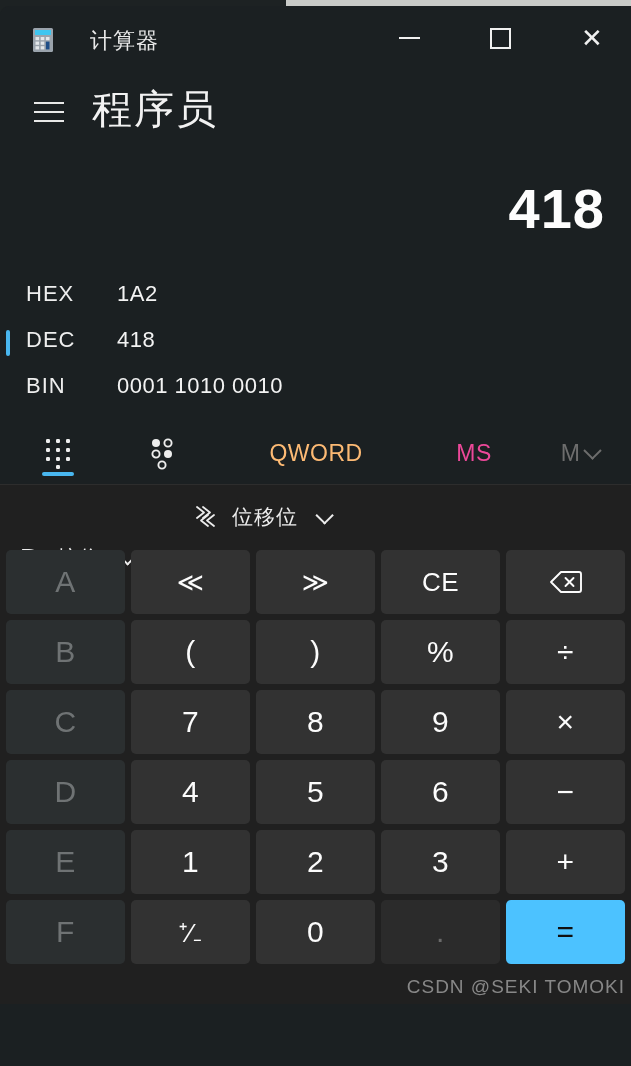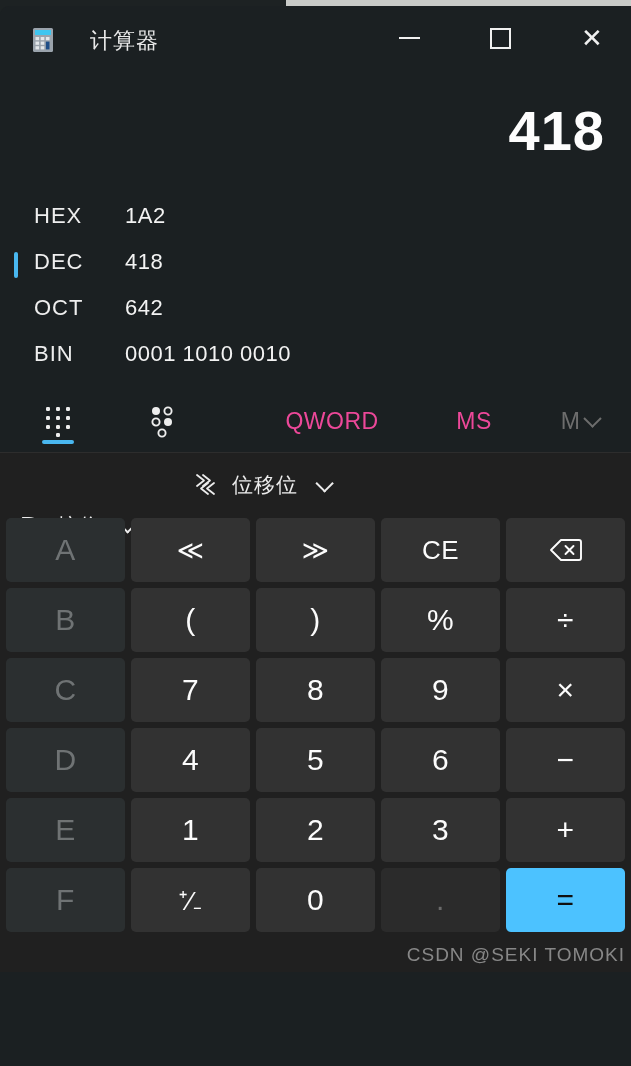--- a/index.html
+++ b/index.html
@@ -37,35 +37,35 @@
   #hamburger-btn i:nth-child(1){top:8px;}
   #hamburger-btn i:nth-child(2){top:17px;}
   #hamburger-btn i:nth-child(3){top:26px;}
   #mode-title{position:absolute;left:92px;top:12px;font-size:40px;color:#f2f2f2;letter-spacing:2px;}
 
   
   #display-area{position:relative;height:126px;}
   #result-value{position:absolute;right:26px;top:28px;font-size:56px;font-weight:600;color:#fdfdfd;letter-spacing:1px;}
 
   
-  #radix-list{position:relative;padding:0 0 10px 8px;}
+  #radix-list{position:relative;padding:0 0 10px 0;}
   .radix-row{position:relative;height:46px;}
   .radix-indicator{position:absolute;left:6px;top:10px;width:4px;height:26px;border-radius:2px;background:transparent;}
   .radix-row.active .radix-indicator{background:#49b7f0;}
   .radix-label{position:absolute;left:26px;top:7px;font-size:22px;color:#eeeeee;letter-spacing:1px;}
   .radix-value{position:absolute;left:117px;top:7px;font-size:22px;color:#f3f3f3;letter-spacing:0.5px;}
 
   
   #tab-strip{position:relative;height:62px;}
   .tab-item{position:absolute;top:0;height:62px;display:flex;align-items:center;justify-content:center;}
   .tab-underline{position:absolute;bottom:8px;left:50%;transform:translateX(-50%);
                  width:32px;height:4px;border-radius:2px;background:#49b7f0;}
   #tab-keypad{left:20px;width:76px;}
   #tab-bittoggle{left:124px;width:76px;}
-  #tab-qword{left:248px;width:168px;font-size:23px;color:#ec4899;letter-spacing:0.5px;}
+  #tab-qword{left:232px;width:168px;font-size:23px;color:#fdba74;letter-spacing:0.5px;}
   #tab-ms{left:424px;width:100px;font-size:23px;color:#ec4899;letter-spacing:0.5px;}
   #tab-m{left:534px;width:92px;font-size:23px;color:#6d6d6d;letter-spacing:0.5px;}
   .chev{display:inline-block;width:11px;height:11px;border-right:2px solid currentColor;
         border-bottom:2px solid currentColor;transform:rotate(45deg) translate(-2px,-2px);margin-left:6px;}
   #divider{position:absolute;left:0;top:0;width:631px;height:1px;background:#2d2d2d;}
 
   
   #keypad-panel{position:relative;background:#202020;height:520px;}
   #fn-row{position:relative;height:66px;}
   .fn-drop{position:absolute;top:0;height:66px;display:flex;align-items:center;color:#ececec;font-size:21px;}
@@ -121,40 +121,43 @@
       <span class="g"></span>
     </div>
     <div class="win-btn" id="max-btn">
       <span class="g"></span>
     </div>
     <div class="win-btn" id="close-btn">
       <span class="g">✕</span>
     </div>
   </div>
 
+  <div id="mode-header">
+    <div id="hamburger-btn">
+      <i></i>
+      <i></i>
+      <i></i>
+    </div>
+    <span id="mode-title">程序员</span>
+  </div>
 
   <div id="display-area">
     <span id="result-value">418</span>
   </div>
 
   <div id="radix-list">
       <div class="radix-row">
         <span class="radix-indicator"></span>
         <span class="radix-label">HEX</span>
         <span class="radix-value">1A2</span>
       </div>
       <div class="radix-row active">
         <span class="radix-indicator"></span>
         <span class="radix-label">DEC</span>
         <span class="radix-value">418</span>
-      </div>
-      <div class="radix-row">
-        <span class="radix-indicator"></span>
-        <span class="radix-label">OCT</span>
-        <span class="radix-value">642</span>
       </div>
       <div class="radix-row">
         <span class="radix-indicator"></span>
         <span class="radix-label">BIN</span>
         <span class="radix-value">0001 1010 0010</span>
       </div>
     </div>
 
   <div id="tab-strip">
 

